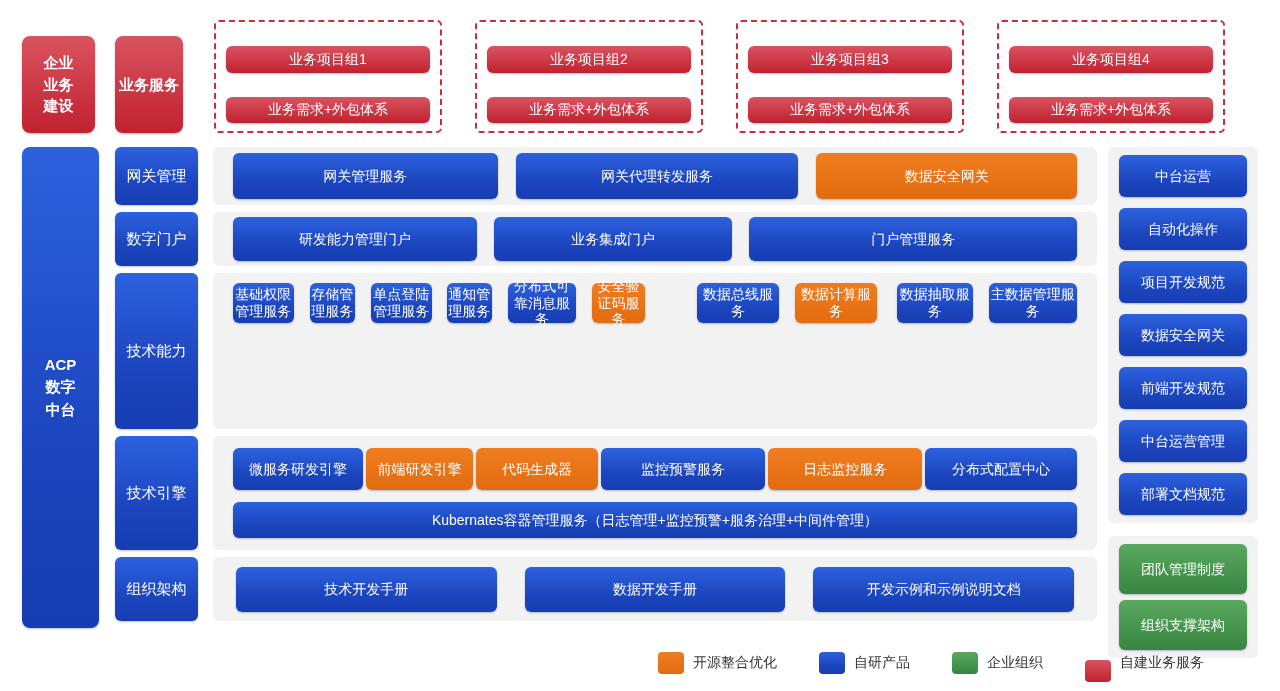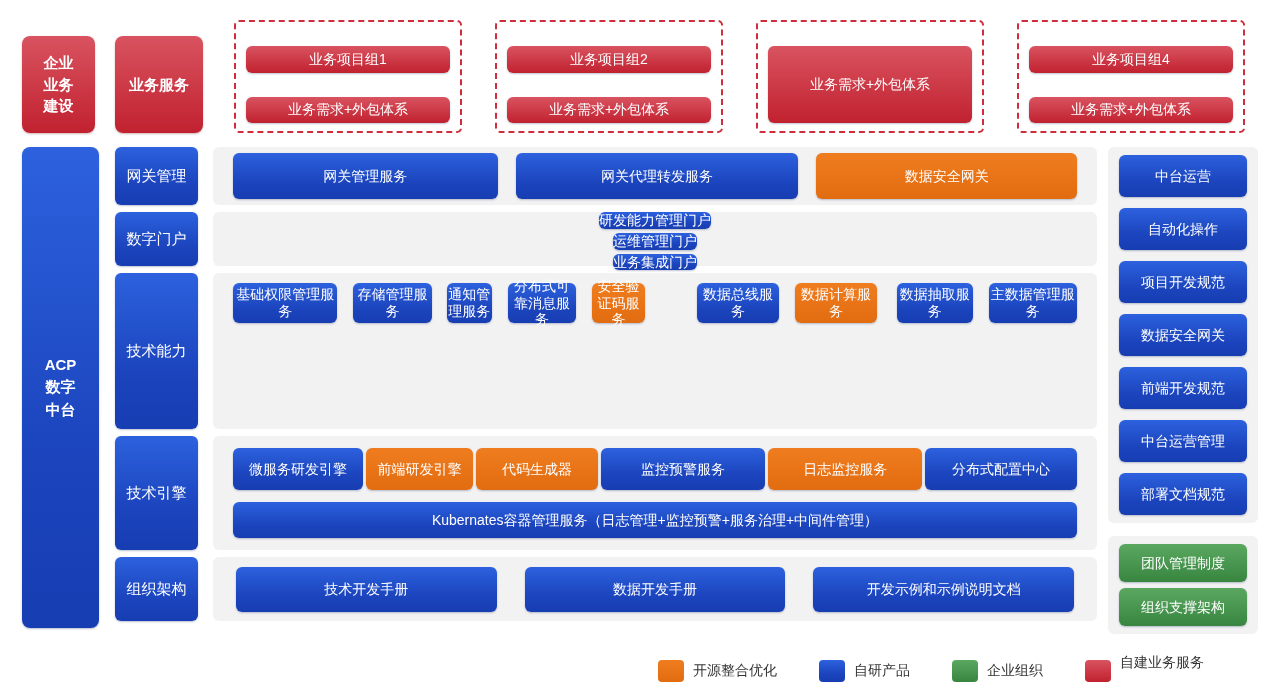--- a/index.html
+++ b/index.html
@@ -15,66 +15,66 @@
   .orange { background: linear-gradient(180deg, #ef7d1f 0%, #e26c10 100%); }
   .red    { background: linear-gradient(180deg, #d95360 0%, #c1212f 100%); margin-top: 16px; }
   .green  { background: linear-gradient(180deg, #5aa860 0%, #388540 100%); }
 
   
   .topbar { position: absolute; top: 20px; left: 22px; height: 113px; display: flex; }
   .pillar-sm { border-radius: 8px; color: #fff; font-weight: 700; font-size: 15px;
     display: flex; align-items: center; justify-content: center; text-align: center;
     white-space: pre-line; line-height: 1.45; box-shadow: 0 1px 2px rgba(90,10,20,.3); }
   .pillar-a { width: 73px; }
-  .pillar-b { width: 88px; margin-left: 20px; text-align: right; }
+  .pillar-b { width: 68px; margin-left: 20px; text-align: right; }
   .groups { display: flex; gap: 33px; margin-left: 31px; }
   .group { width: 228px; border: 2px dashed #cf2d3b; border-radius: 5px;
     padding: 8px 10px; display: flex; flex-direction: column; gap: 8px; }
   .group .btn { flex: 1; }
 
   
   .main { position: absolute; top: 147px; left: 22px; display: flex; }
   .acp { width: 77px; height: 481px; border-radius: 8px; color: #fff; font-weight: 700;
     font-size: 15px; display: flex; align-items: center; justify-content: center;
     text-align: center; white-space: pre-line; line-height: 1.5;
     box-shadow: 0 1px 2px rgba(20,40,90,.3); }
   .labels { width: 83px; margin-left: 16px; display: flex; flex-direction: column; gap: 7px; }
   .labels .btn { font-size: 15px; }
   .panels { width: 884px; margin-left: 15px; display: flex; flex-direction: column; gap: 7px; }
   .panel { background: #f2f2f3; border-radius: 6px; width: 100%; }
   .h1 { height: 58px; } .h2 { height: 54px; } .h3 { height: 156px; }
   .h4 { height: 114px; } .h5 { height: 64px; }
 
   .p-row { display: flex; align-items: center; padding: 0 20px; }
   .p1 { gap: 18px; } .p1 .btn { height: 46px; }
-  .p2 { gap: 4px; flex-direction: column; } .p2 .btn { height: 44px; }
+  .p2 { gap: 17px; } .p2 .btn { height: 44px; }
   .p5 { gap: 28px; padding: 0 23px; } .p5 .btn { height: 45px; flex: 1; }
 
   .p3 { display: flex; justify-content: space-between; padding: 10px 20px; }
   .half { display: flex; gap: 15px; }
   .half-l { width: 412px; } .half-r { width: 380px; }
   .half-r { gap: 20px; }
   .vcol { flex: 1; display: flex; flex-direction: row; gap: 16px; }
   .vcol .btn { height: 40px; }
 
   .p4 { display: flex; flex-direction: column; gap: 12px; padding: 12px 20px; }
   .p4-row1 { display: flex; gap: 3px; } .p4-row1 .btn { height: 42px; }
   .kub { height: 40px; width: 100%; }
 
   
   .rightcol { width: 150px; margin-left: 11px; display: flex; flex-direction: column; }
   .rpanel { background: #f2f2f3; border-radius: 6px; padding: 8px 11px;
     display: flex; flex-direction: column; gap: 11px; }
   .rpanel .btn { height: 42px; }
   .rpanel-green { margin-top: 13px; gap: 6px; }
-  .rpanel-green .btn { height: 38px; }
+  .rpanel-green .btn { height: 50px; }
 
   
   .legend { position: absolute; top: 644px; left: 658px; display: flex;
-    align-items: flex-end; gap: 42px; }
+    align-items: center; gap: 42px; }
   .lg-item { display: flex; align-items: center; }
   .lg-sw { width: 26px; height: 22px; border-radius: 4px; display: inline-block; }
   .lg-label { font-size: 14px; color: #333; margin-left: 9px; }
 </style>
 </head>
 <body>
 
 <div class="page">
 
   <div class="topbar">
@@ -86,20 +86,21 @@
     <div class="groups">
       <div class="group">
         <div class="btn red">业务项目组1</div>
         <div class="btn red">业务需求+外包体系</div>
       </div>
       <div class="group">
         <div class="btn red">业务项目组2</div>
         <div class="btn red">业务需求+外包体系</div>
       </div>
       <div class="group">
+        <div class="btn red">业务项目组3</div>
         <div class="btn red">业务需求+外包体系</div>
       </div>
       <div class="group">
         <div class="btn red">业务项目组4</div>
         <div class="btn red">业务需求+外包体系</div>
       </div>
     </div>
   </div>
 
   <div class="main">
@@ -119,30 +120,30 @@
     <div class="panels">
 
       <div class="panel h1 p-row p1">
         <div class="btn blue" style="flex:265">网关管理服务</div>
         <div class="btn blue" style="flex:283">网关代理转发服务</div>
         <div class="btn orange" style="flex:261">数据安全网关</div>
       </div>
 
       <div class="panel h2 p-row p2">
         <div class="btn blue" style="flex:186">研发能力管理门户</div>
-        <div class="btn blue" style="flex:182">运维管理门户</div>
         <div class="btn blue" style="flex:182">业务集成门户</div>
         <div class="btn blue" style="flex:250">门户管理服务</div>
       </div>
 
       <div class="panel h3 p3">
         <div class="half half-l">
           <div class="vcol">
             <div class="btn blue">基础权限管理服务</div>
             <div class="btn blue">存储管理服务</div>
+            <div class="btn blue">单点登陆管理服务</div>
           </div>
           <div class="vcol">
             <div class="btn blue">通知管理服务</div>
             <div class="btn blue">分布式可靠消息服务</div>
             <div class="btn orange">安全验证码服务</div>
           </div>
         </div>
         <div class="half half-r">
           <div class="vcol">
             <div class="btn blue">数据总线服务</div>

